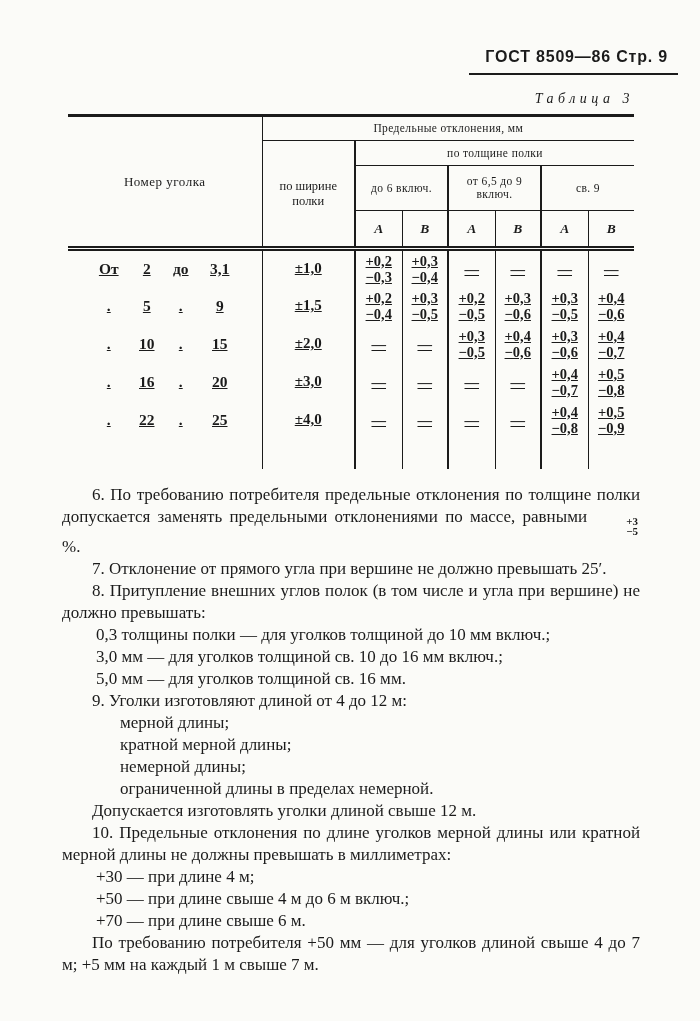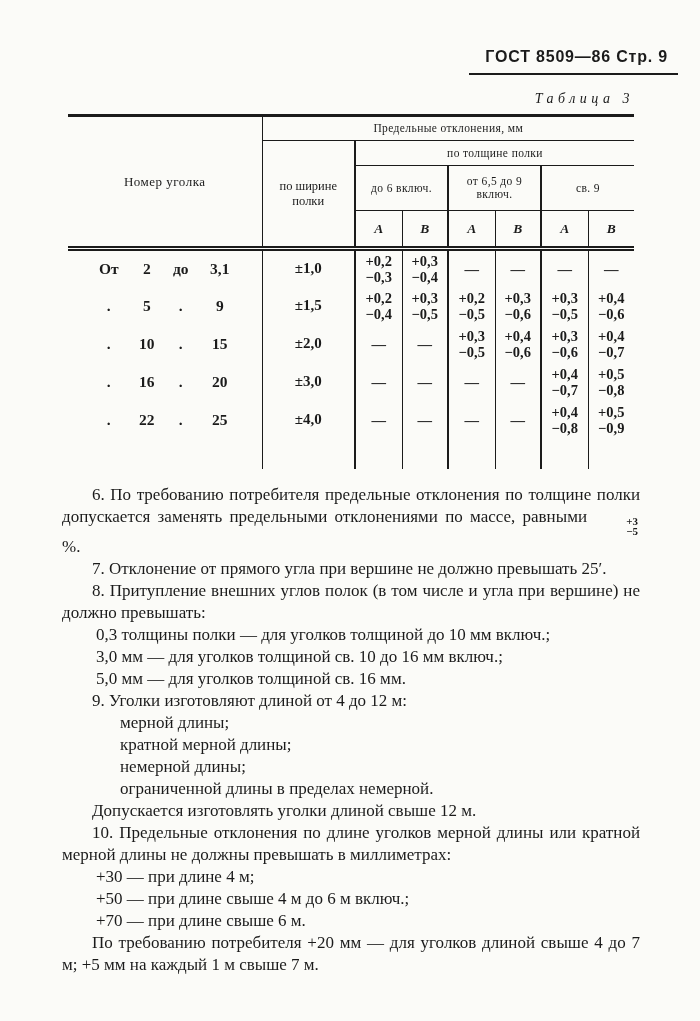--- a/index.html
+++ b/index.html
@@ -51,21 +51,21 @@
   }
   table.tol td.nb{border-left:none;}
   table.tol td.bl2{border-left:2.5px solid #1b1b1b;margin-top:39px;}
   table.tol td.bb1{border-bottom:1.5px solid #1b1b1b;}
   table.tol td.dbl{border-bottom:5px double #1b1b1b;}
   .hs{font-size:11.5px;letter-spacing:0.4px;line-height:13px;font-family:Liberation Serif, serif;}
   .hdr-col1{font-size:13px;letter-spacing:0.5px;}
   .hdr-col2{font-size:12.5px;line-height:15px;}
   .hab{font-style:italic;font-weight:bold;font-size:13.5px;}
   .r-hdr1{height:25px;} .r-hdr2{height:25px;} .r-grp{height:45px;} .r-ab{height:38px;}
-  .r-data{height:38px;}
+  .r-data{height:38px;text-decoration:underline;}
   .r-tail td{height:30px;}
   .c-w{font-weight:bold;font-size:15px;margin-top:20px;}
   .c-t{font-weight:bold;font-size:14.5px;line-height:16px;white-space:pre-line;}
   .num-wrap{display:flex;justify-content:center;align-items:baseline;font-weight:bold;font-size:15.5px;}
   .num-wrap .np{width:42px;text-align:center;}
   .num-wrap .nv1{width:34px;text-align:center;}
   .num-wrap .nm{width:34px;text-align:center;}
   .num-wrap .nv2{width:44px;text-align:center;}
   
   .bodytext{
@@ -266,14 +266,14 @@
   <p>9. Уголки изготовляют длиной от 4 до 12 м:</p>
   <div class="item9">мерной длины;</div>
   <div class="item9">кратной мерной длины;</div>
   <div class="item9">немерной длины;</div>
   <div class="item9">ограниченной длины в пределах немерной.</div>
   <p>Допускается изготовлять уголки длиной свыше 12 м.</p>
   <p>10. Предельные отклонения по длине уголков мерной длины или кратной мерной длины не должны превышать в миллиметрах:</p>
   <div class="item">+30 — при длине 4 м;</div>
   <div class="item">+50 — при длине свыше 4 м до 6 м включ.;</div>
   <div class="item">+70 — при длине свыше 6 м.</div>
-  <p>По требованию потребителя +20 мм — для уголков длиной свыше 4 до 7 м; +5 мм на каждый 1 м свыше 7 м.</p>
+  <p>По требованию потребителя +50 мм — для уголков длиной свыше 4 до 7 м; +5 мм на каждый 1 м свыше 7 м.</p>
 </div>
 
 </body></html>

